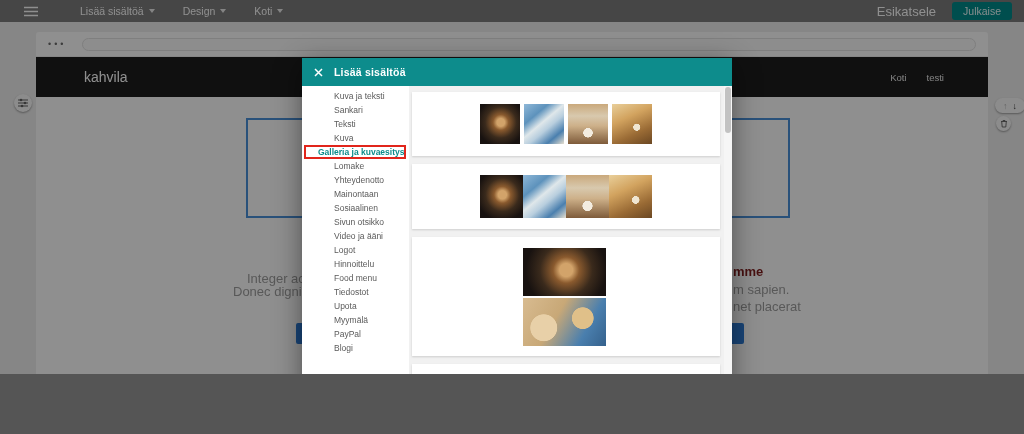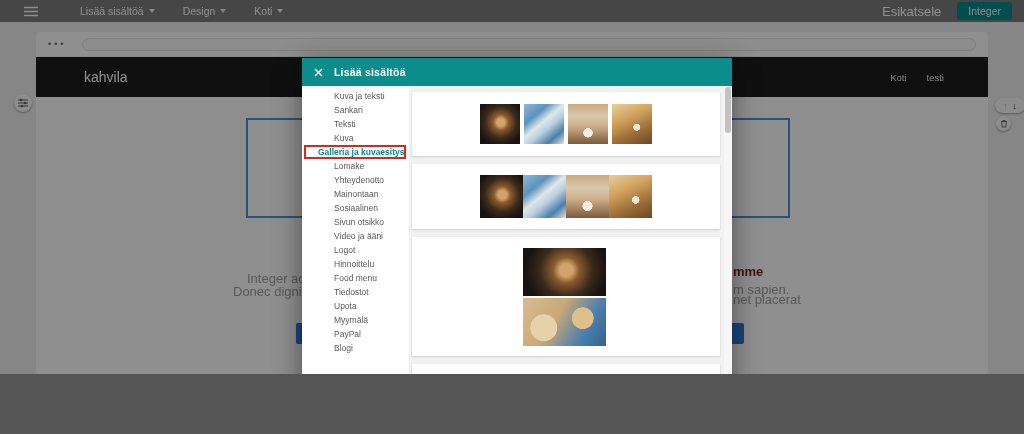--- a/index.html
+++ b/index.html
@@ -118,21 +118,21 @@
     <span class="menu-item">
       <span>Design</span>
       <span class="caret"></span>
     </span>
     <span class="menu-item">
       <span>Koti</span>
       <span class="caret"></span>
     </span>
     <span class="tb-spacer"></span>
     <span class="preview-link">Esikatsele</span>
-    <button class="publish-btn">Integer</button>
+    <button class="publish-btn">Julkaise</button>
   </div>
 
   <div class="canvas">
     <div class="browser-bar">
       <span class="dots">•••</span>
       <span class="addr"></span>
     </div>
 
     <div class="site-header">
       <span class="site-title">kahvila</span>
@@ -146,21 +146,21 @@
       <div class="selection">
         
       </div>
 
       <span class="frag" style="left:211px;top:174px;">Integer ac</span>
       <span class="frag" style="left:197px;top:187px;">Donec digni</span>
       <button class="body-btn" style="left:260px;top:226px;"></button>
 
       <span class="right-heading">mme</span>
       <span class="frag" style="left:697px;top:185px;">m sapien.</span>
-      <span class="frag" style="left:697px;top:195px;text-align:center;">net placerat</span>
+      <span class="frag" style="left:697px;top:202px;text-align:center;">net placerat</span>
       <button class="body-btn" style="left:674px;top:226px;"></button>
     </div>
 
     <span class="tune-btn">
       <svg width="10" height="10" viewBox="0 0 10 10">
         <path d="M0 2h10M0 5h10M0 8h10" stroke="#616161" stroke-width="1"></path>
         <circle cx="3" cy="2" r="1.3" fill="#616161"></circle>
           <circle cx="7" cy="5" r="1.3" fill="#616161"></circle>
           <circle cx="4" cy="8" r="1.3" fill="#616161"></circle>
       </svg>

